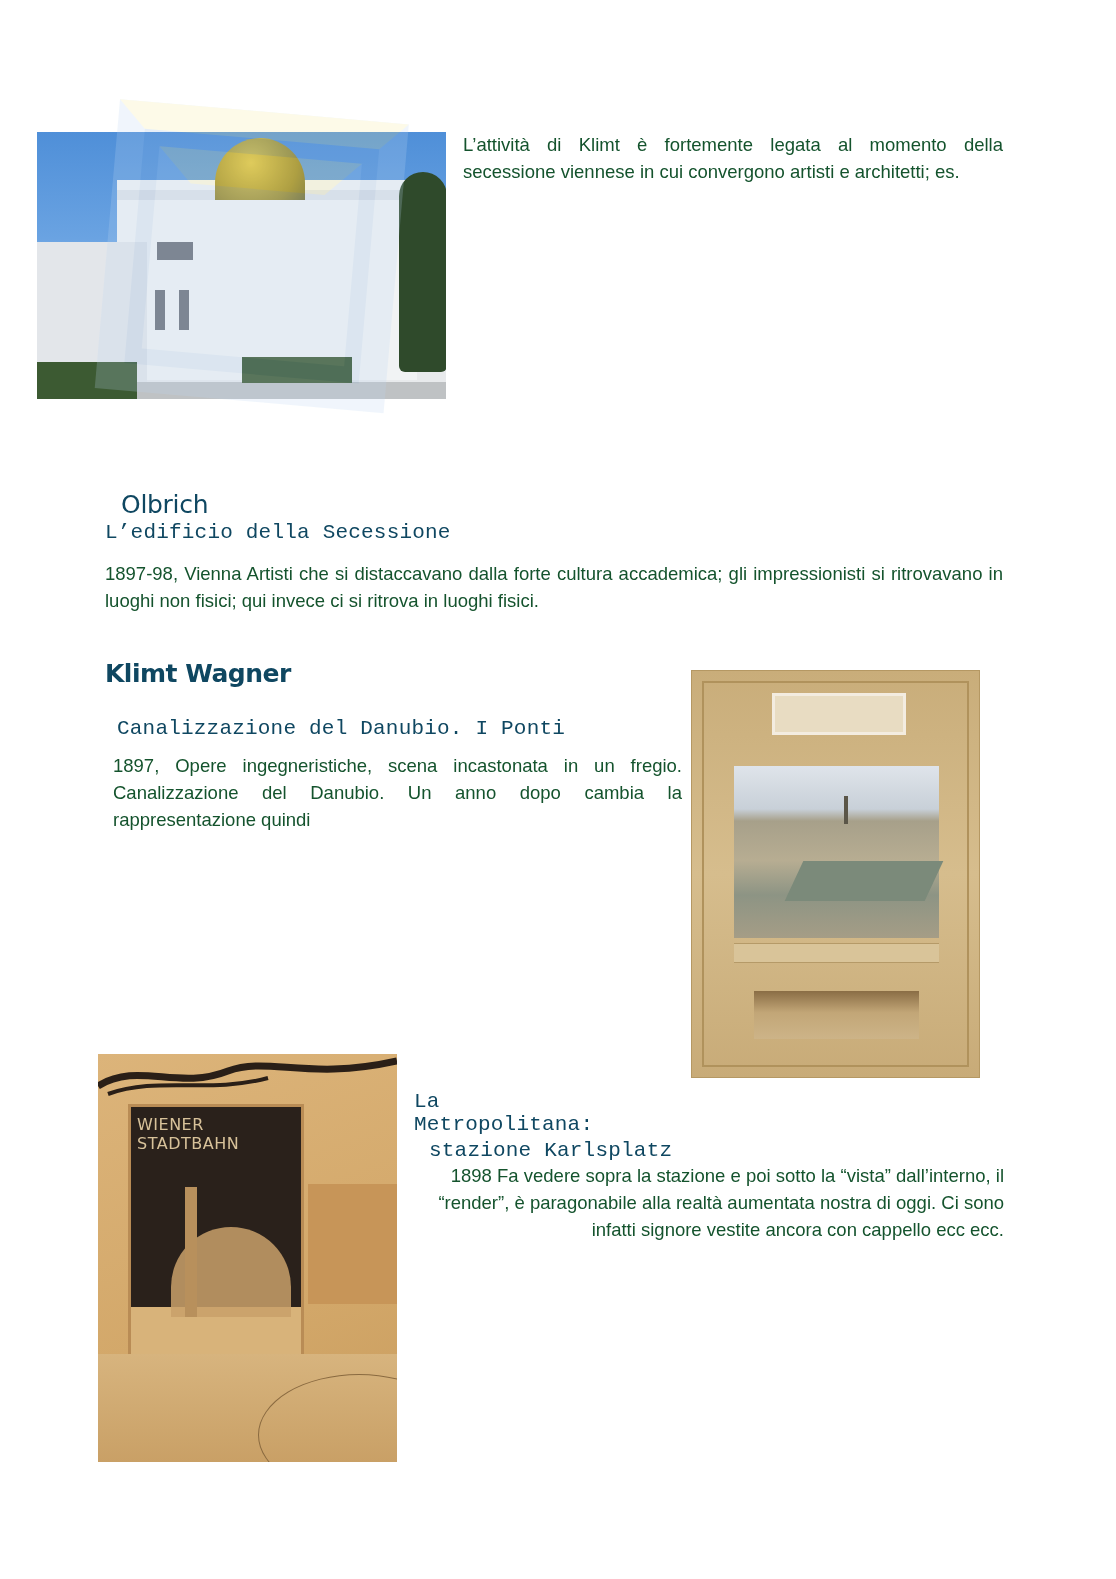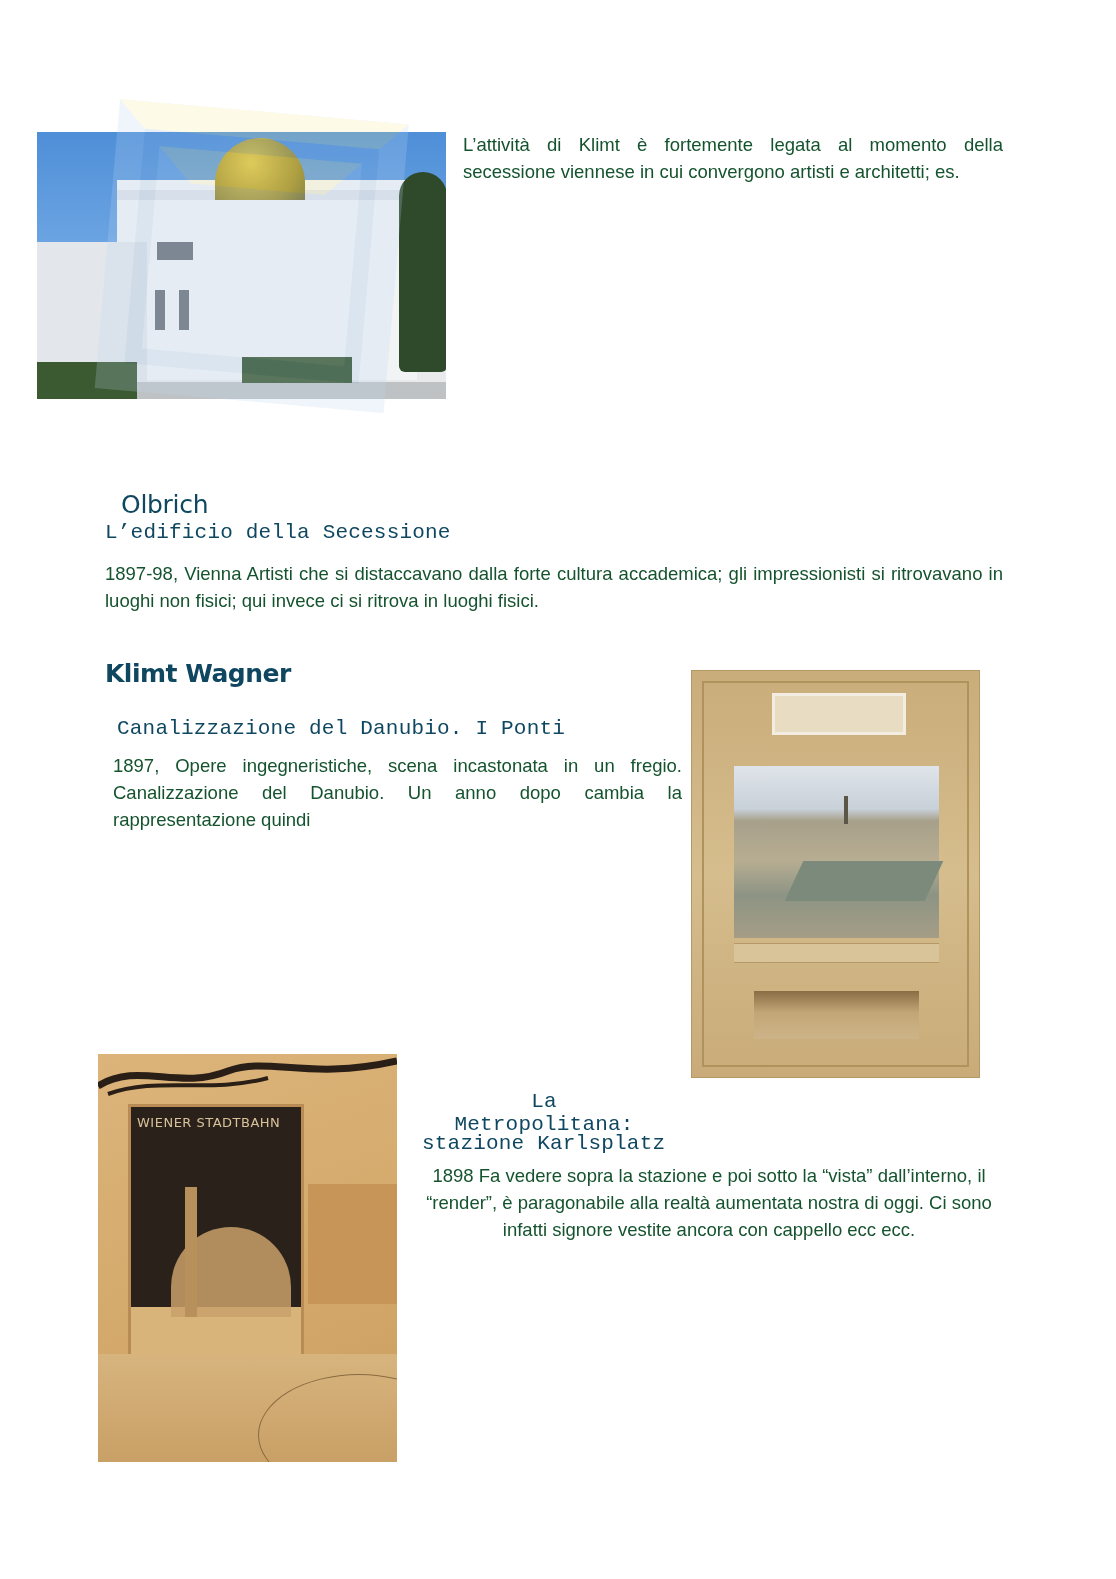--- a/index.html
+++ b/index.html
@@ -38,21 +38,21 @@
   .dan-spire { position:absolute; left:110px; top:30px; width:4px; height:28px; background:#5b5648; }
   .dan-river { position:absolute; left:60px; top:95px; width:140px; height:40px; background:#7b8a7a; transform:skewX(-25deg); }
   .dan-band { position:absolute; left:42px; top:272px; width:205px; height:18px; background:#d9c499; border-top:1px solid #b59a68; border-bottom:1px solid #b59a68; }
   .dan-frieze { position:absolute; left:62px; top:320px; width:165px; height:48px; background: linear-gradient(180deg,#8a6d45 0%, #c2a677 45%, #cdb488 100%); }
 
   
   .stadt { left: 98px; top: 1054px; width: 299px; height: 408px;
     background: linear-gradient(160deg, #dcb47a, #d3a86a 60%, #c99d5e); }
   .st-smoke { position:absolute; left:0; top:2px; width:299px; height:40px; }
   .st-dark { position:absolute; left:30px; top:50px; width:170px; height:248px; background:#2a211b; border:3px solid #b98c55; }
-  .st-title { position:absolute; left:6px; top:8px; font-size:13px; color:#d8c29a; font-family:"DejaVu Sans", sans-serif; letter-spacing:0.5px; }
+  .st-title { position:absolute; left:6px; top:8px; font-size:16px; color:#d8c29a; font-family:"DejaVu Sans", sans-serif; letter-spacing:0.5px; }
   .st-pavilion { position:absolute; left:40px; top:120px; width:120px; height:90px; border-radius:60px 60px 0 0; background:#c9a06a; opacity:0.85; }
   .st-column { position:absolute; left:54px; top:80px; width:12px; height:130px; background:#b8905c; }
   .st-ground { position:absolute; left:0; top:200px; width:170px; height:48px; background:#d8b37a; }
   .st-side { position:absolute; left:210px; top:130px; width:89px; height:120px; background:#c79558; }
   .st-lower { position:absolute; left:0; top:300px; width:299px; height:108px; background: linear-gradient(180deg,#d7b47e,#c9a066); }
   .st-arc { position:absolute; left:160px; top:320px; width:200px; height:120px; border:1px solid #8a6a40; border-radius:50%; }
 </style>
 </head>
 <body>
 
@@ -110,16 +110,16 @@
     <div class="st-ground"></div>
     <div class="st-pavilion"></div>
     <div class="st-column"></div>
   </div>
   <div class="st-side"></div>
   <div class="st-lower"></div>
   <div class="st-arc"></div>
 </div>
 
 <h2 class="abs h2" style="left:414px; top:1090px; width:260px; margin:0; display:flex; justify-content:space-between;">
-  <span style="word-spacing:68px;text-align:center;">La Metropolitana:</span>
+  <span style="word-spacing:68px;">La Metropolitana:</span>
 </h2>
-<h2 class="abs h2" style="left:414px; top:1124px; margin:8px;">stazione Karlsplatz</h2>
-<p class="abs body-text" style="left:414px; top:1162px; width:590px; margin:0; text-align:center;">1898 Fa vedere sopra la stazione e poi sotto la “vista” dall’interno, il “render”, è paragonabile alla realtà aumentata nostra di oggi. Ci sono infatti signore vestite ancora con cappello ecc ecc.</p>
+<h2 class="abs h2" style="left:414px; top:1124px; margin:15px;">stazione Karlsplatz</h2>
+<p class="abs body-text" style="left:414px; top:1162px; width:590px; margin:0; text-align:right;">1898 Fa vedere sopra la stazione e poi sotto la “vista” dall’interno, il “render”, è paragonabile alla realtà aumentata nostra di oggi. Ci sono infatti signore vestite ancora con cappello ecc ecc.</p>
 
 </body></html>

